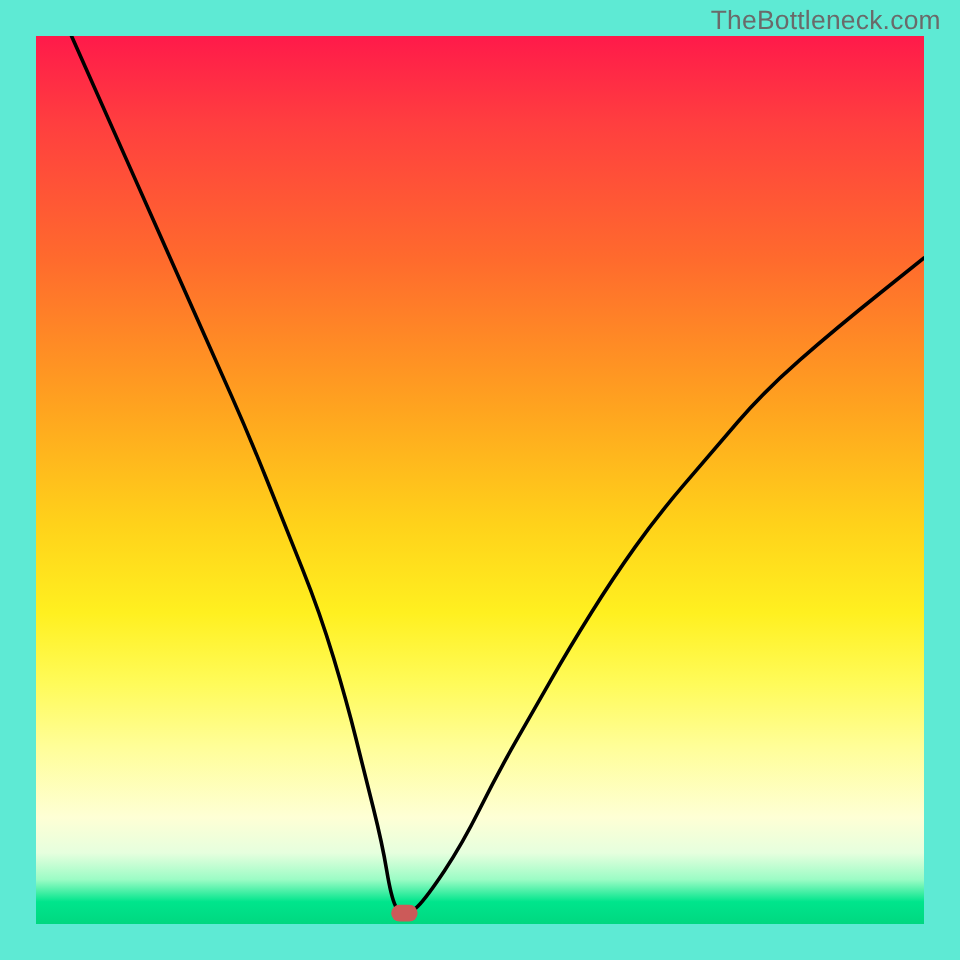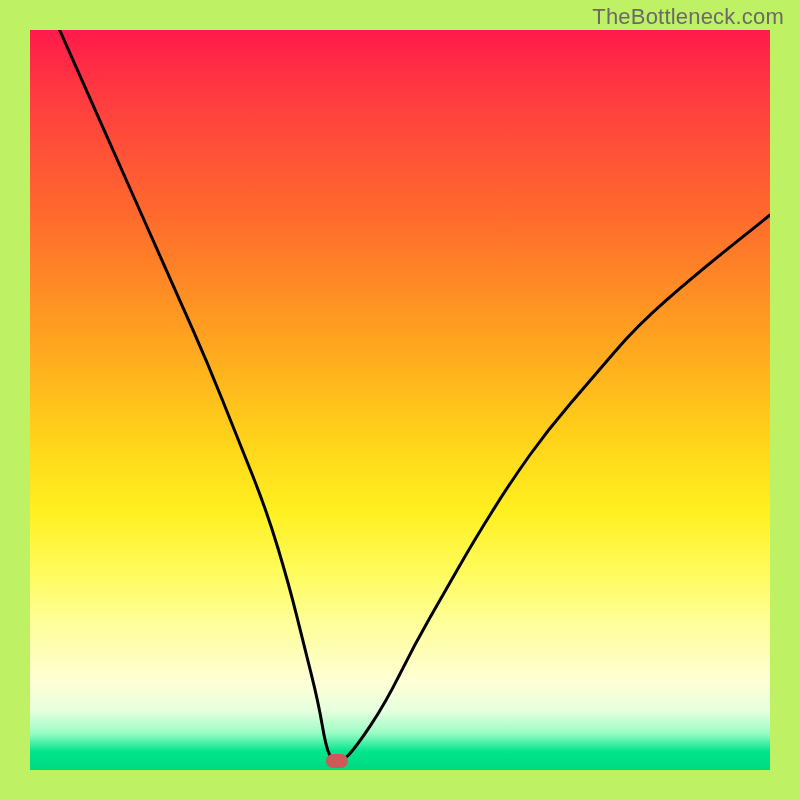--- a/index.html
+++ b/index.html
@@ -8,21 +8,21 @@
     width: 800px;
     height: 800px;
     background: #000;
     overflow: hidden;
     font-family: Arial, Helvetica, sans-serif;
   }
   .frame {
     position: relative;
     width: 800px;
     height: 800px;
-    background: #bef264;
+    background: #5eead4;
   }
   .watermark {
     position: absolute;
     top: 4px;
     right: 16px;
     color: #6a6a6a;
     font-size: 22px;
     font-weight: 500;
     letter-spacing: 0.2px;
     z-index: 10;

